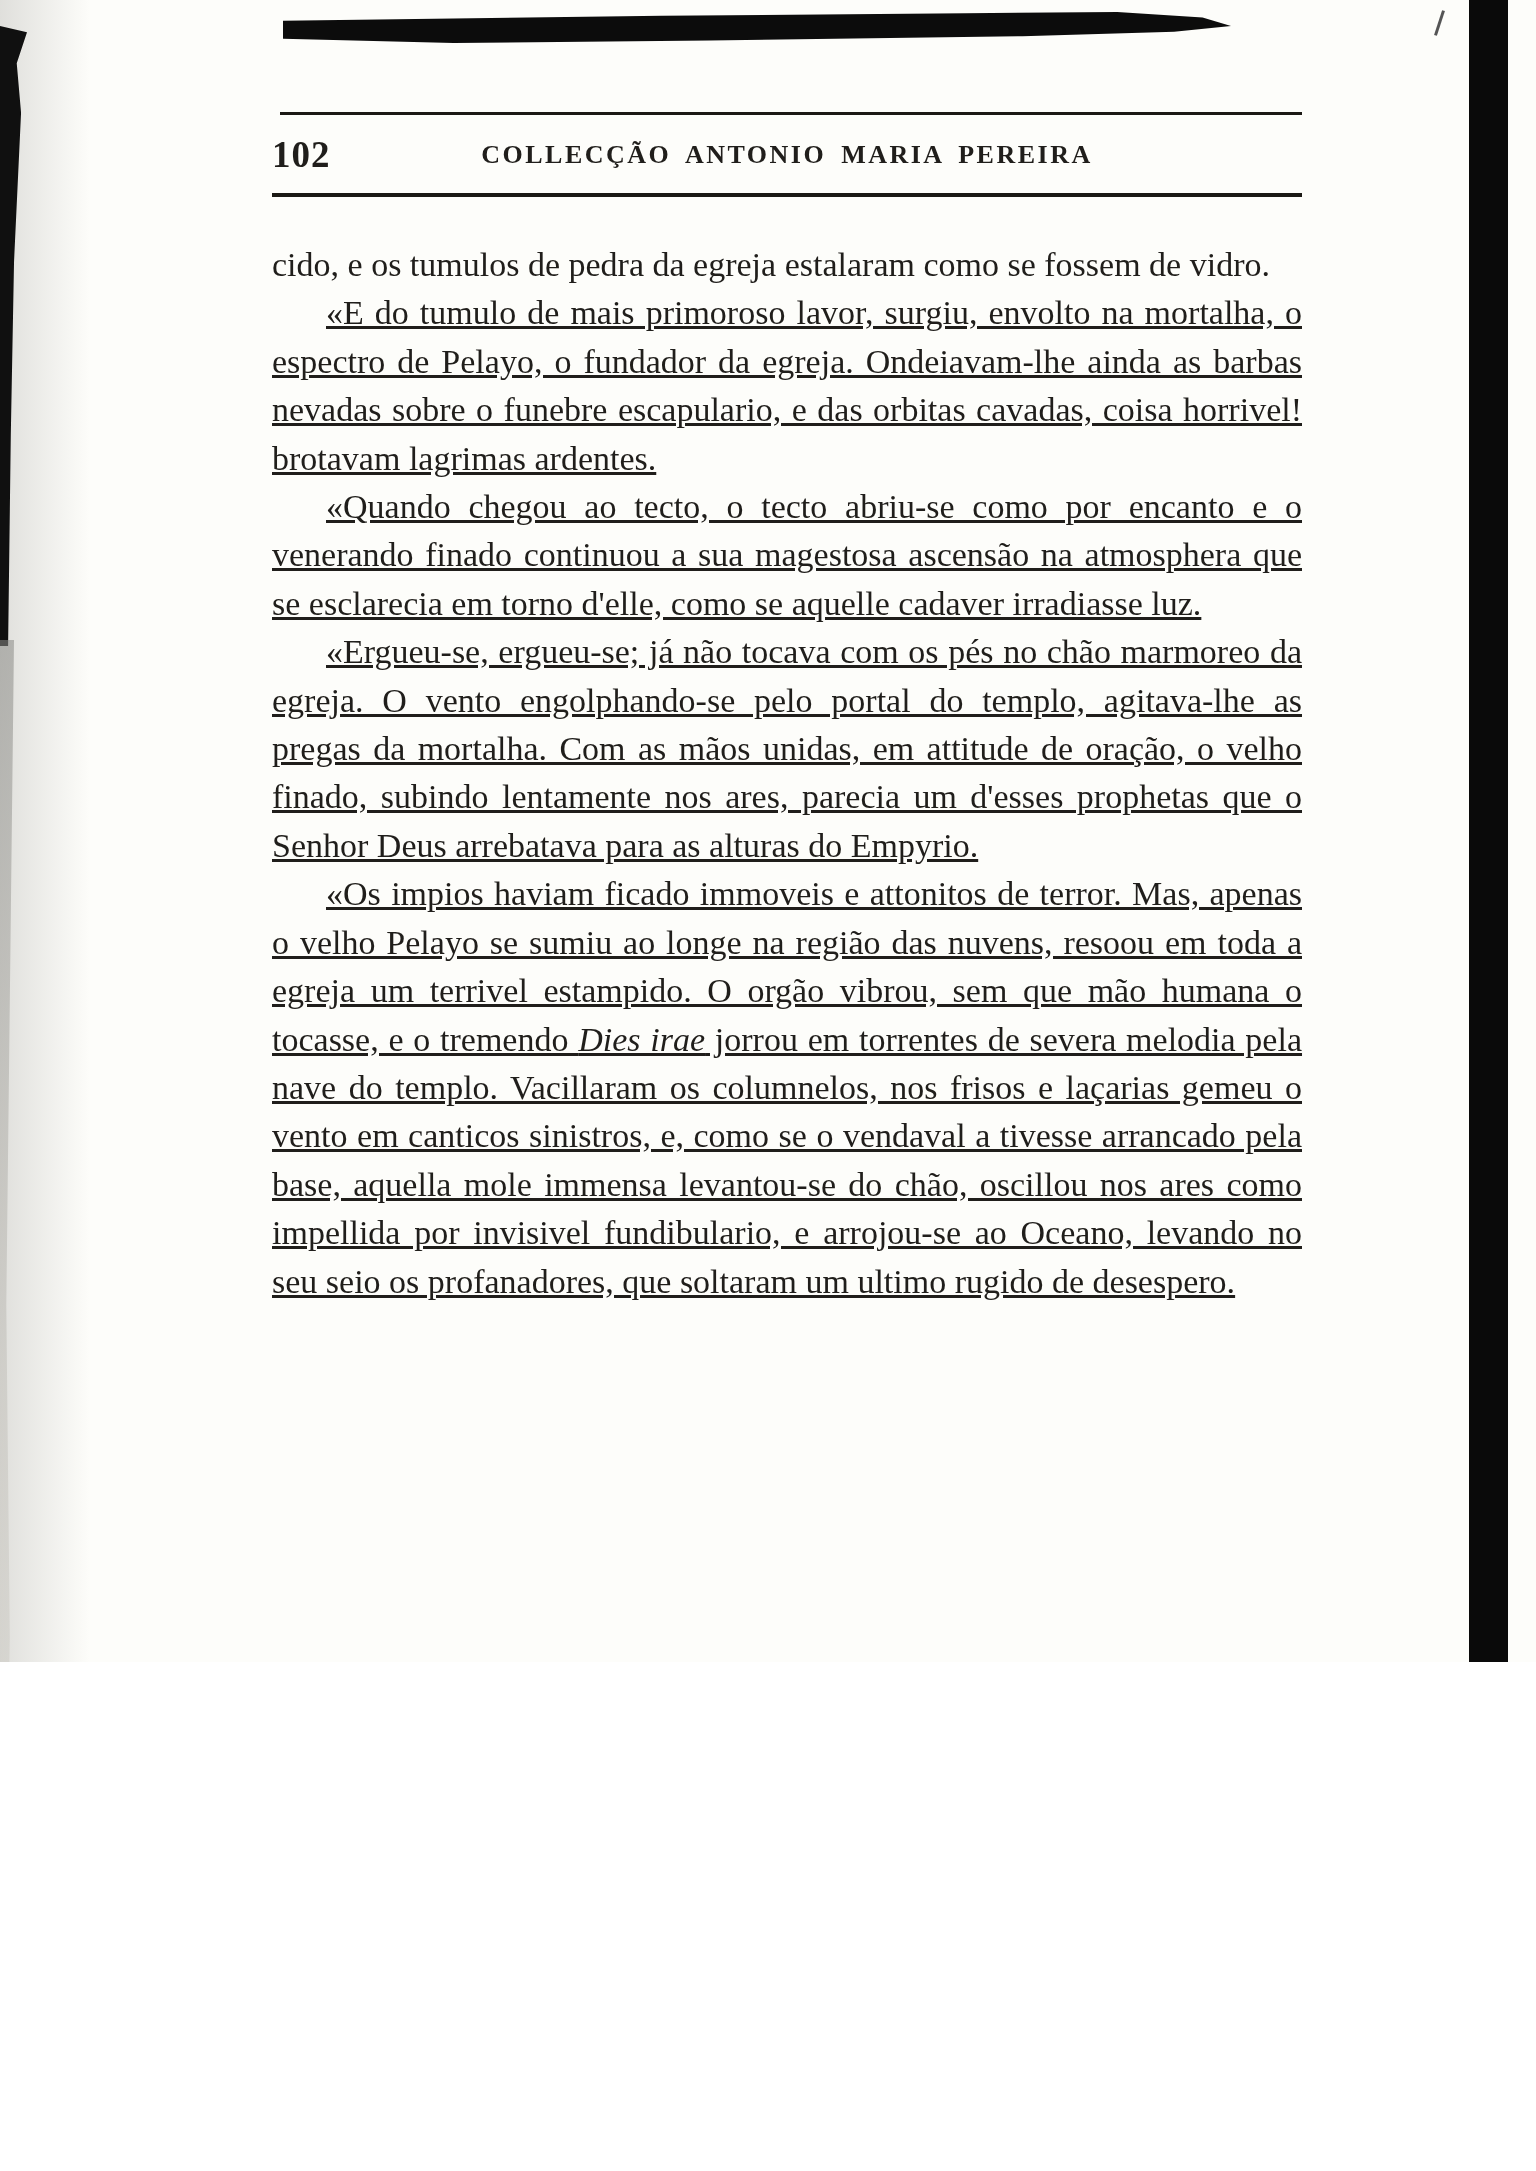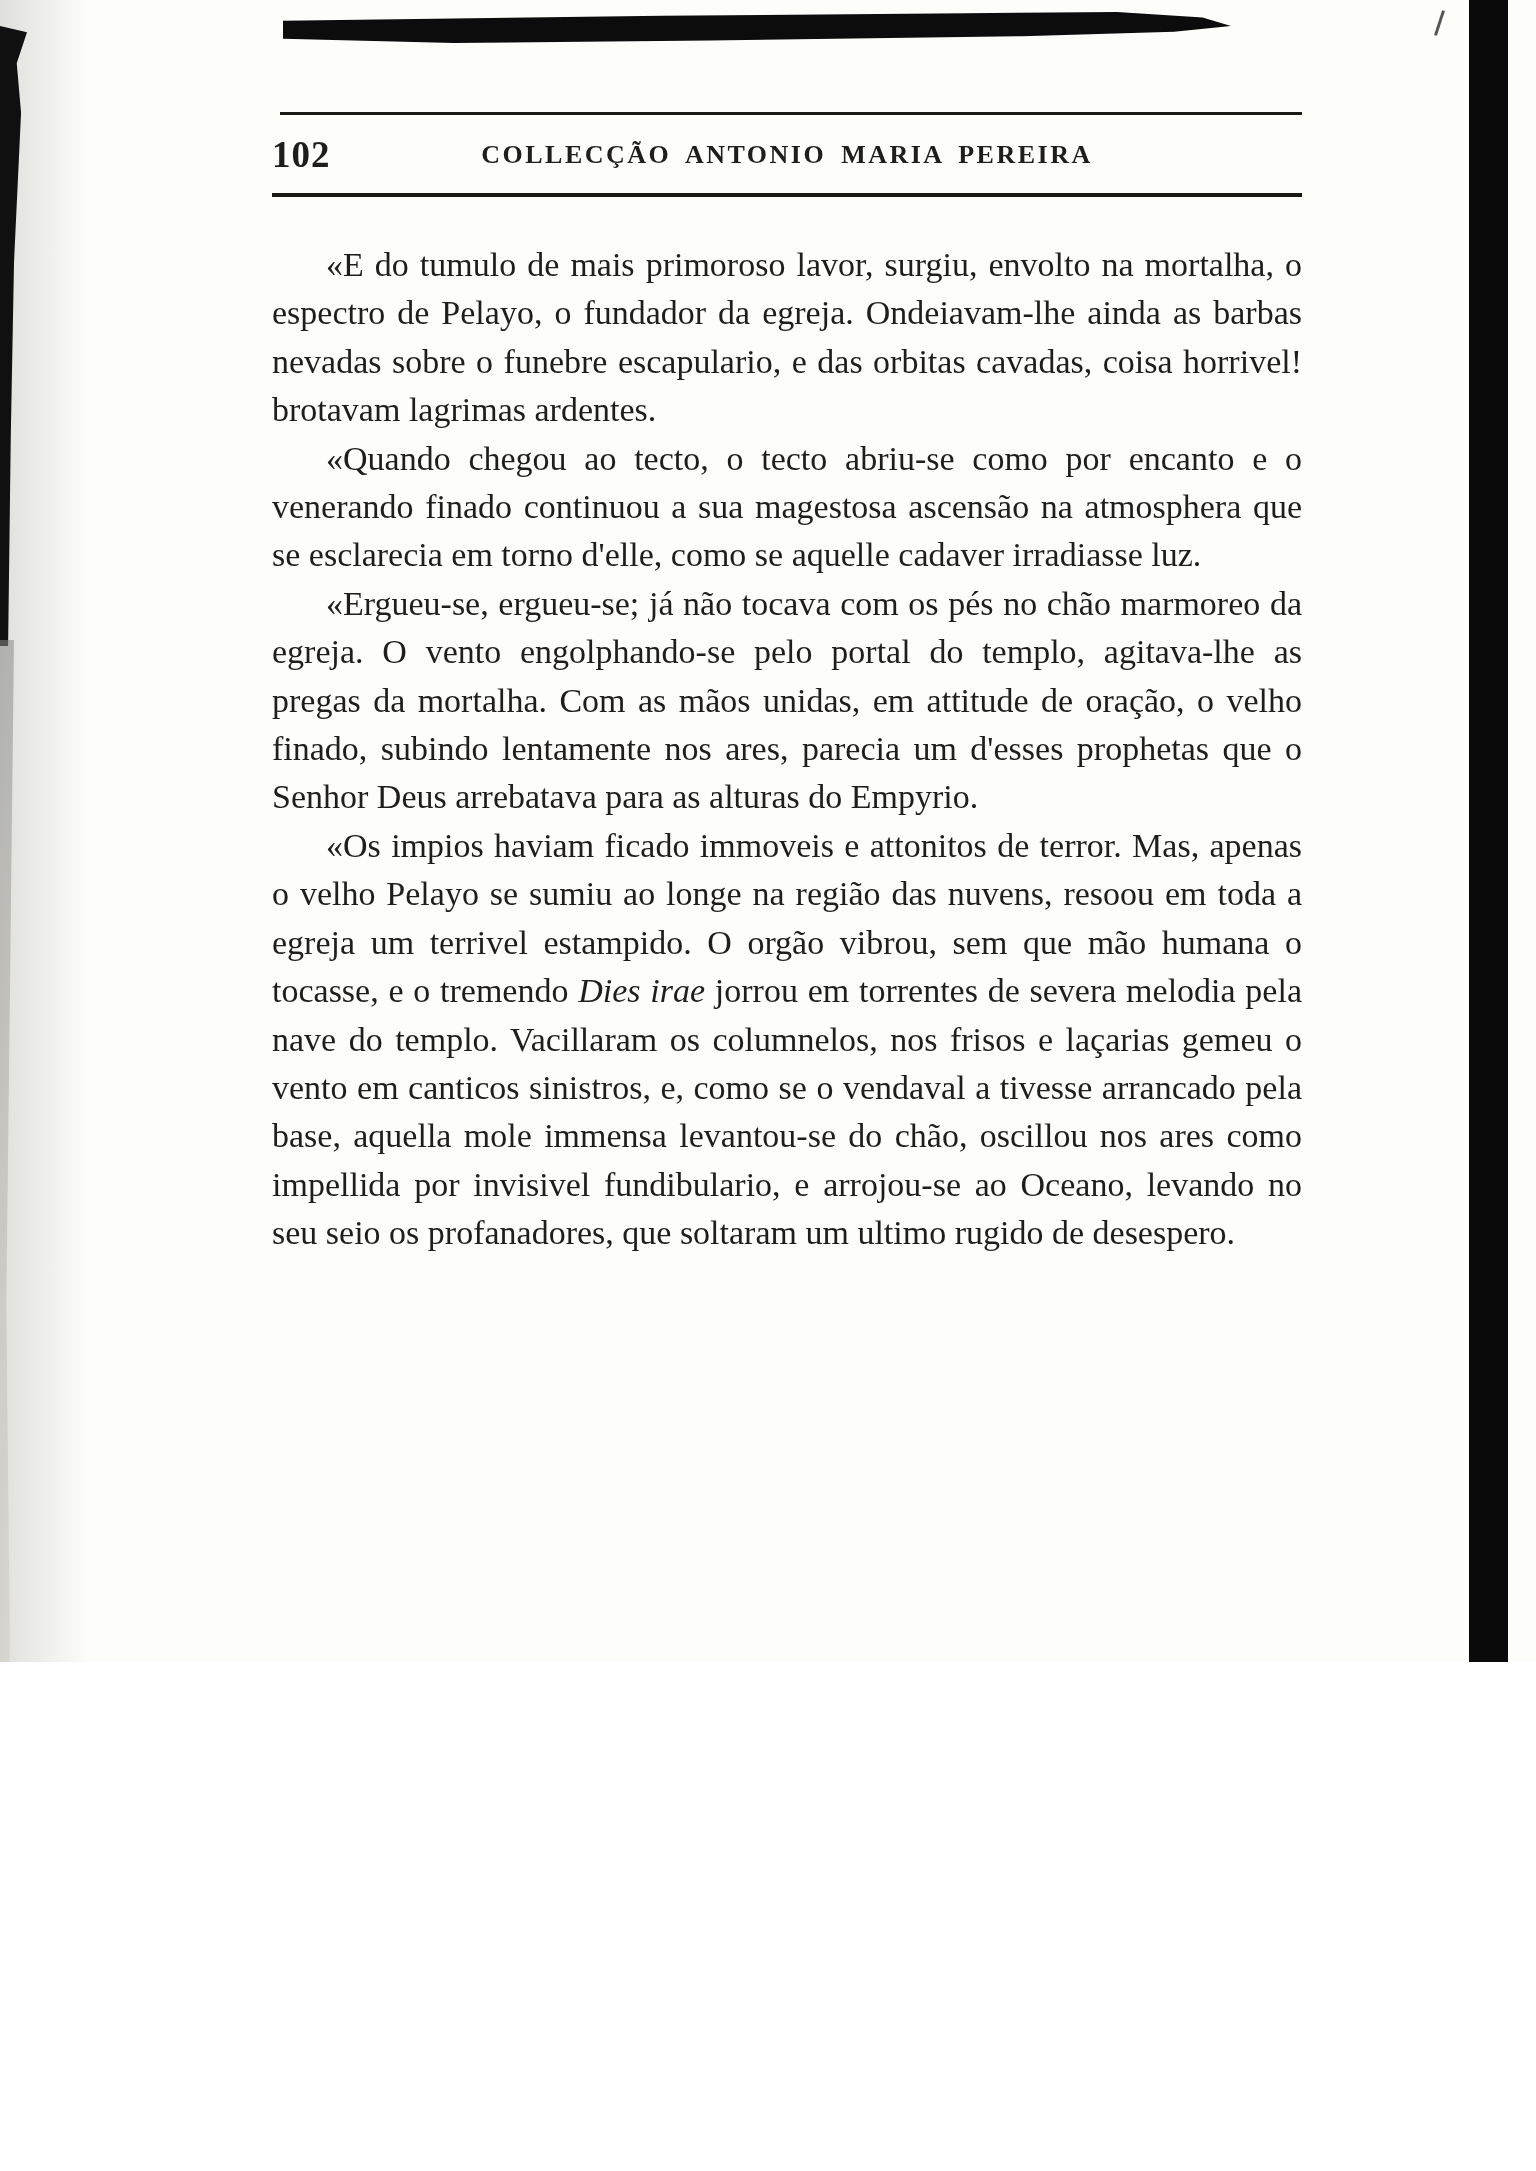--- a/index.html
+++ b/index.html
@@ -74,21 +74,21 @@
   .running-title{
     font-size:26px;font-weight:700;letter-spacing:2.5px;
     word-spacing:6px;
   }
   .text-block{
     margin-top:44px;width:1030px;
     font-size:34px;line-height:48.4px;
     text-align:justify;
   }
   .text-block p{margin:0;}
-  .text-block p.indent{text-indent:54px;}
+  .text-block p.indent{text-indent:54px;text-decoration:underline;}
   .text-block em{font-style:italic;}
 </style>
 </head>
 <body>
 
 <div class="page">
 
   <div class="artifact left-shadow"></div>
   <div class="artifact top-bar"></div>
   <div class="artifact top-right-tick"></div>
@@ -102,20 +102,21 @@
 
   <div class="content">
     <div class="rule rule-top"></div>
     <div class="header-row">
       <span class="page-number">102</span>
       <span class="running-title">COLLECÇÃO ANTONIO MARIA PEREIRA</span>
     </div>
     <div class="rule rule-bottom"></div>
 
     <div class="text-block">
+        <p><span>cido, e os tumulos de pedra da egreja estalaram como se fossem de vidro.</span></p>
         <p class="indent"><span>«E do tumulo de mais primoroso lavor, surgiu, envolto na mortalha, o espectro de Pelayo, o fundador da egreja. Ondeiavam-lhe ainda as barbas nevadas sobre o funebre escapulario, e das orbitas cavadas, coisa horrivel! brotavam lagrimas ardentes.</span></p>
         <p class="indent"><span>«Quando chegou ao tecto, o tecto abriu-se como por encanto e o venerando finado continuou a sua magestosa ascensão na atmosphera que se esclarecia em torno d'elle, como se aquelle cadaver irradiasse luz.</span></p>
         <p class="indent"><span>«Ergueu-se, ergueu-se; já não tocava com os pés no chão marmoreo da egreja. O vento engolphando-se pelo portal do templo, agitava-lhe as pregas da mortalha. Com as mãos unidas, em attitude de oração, o velho finado, subindo lentamente nos ares, parecia um d'esses prophetas que o Senhor Deus arrebatava para as alturas do Empyrio.</span></p>
         <p class="indent"><span>«Os impios haviam ficado immoveis e attonitos de terror. Mas, apenas o velho Pelayo se sumiu ao longe na região das nuvens, resoou em toda a egreja um terrivel estampido. O orgão vibrou, sem que mão humana o tocasse, e o tremendo </span><em>Dies irae</em><span> jorrou em torrentes de severa melodia pela nave do templo. Vacillaram os columnelos, nos frisos e laçarias gemeu o vento em canticos sinistros, e, como se o vendaval a tivesse arrancado pela base, aquella mole immensa levantou-se do chão, oscillou nos ares como impellida por invisivel fundibulario, e arrojou-se ao Oceano, levando no seu seio os profanadores, que soltaram um ultimo rugido de desespero.</span></p>
       </div>
   </div>
 
 </div>
 
 </body></html>

